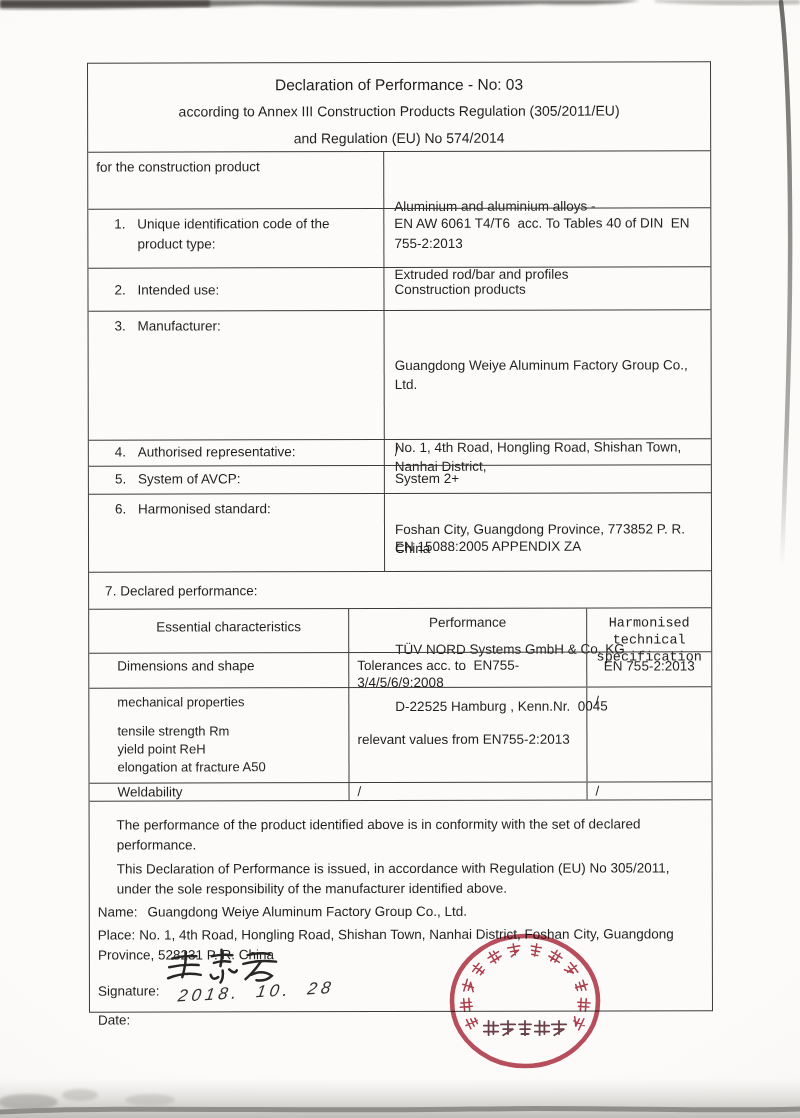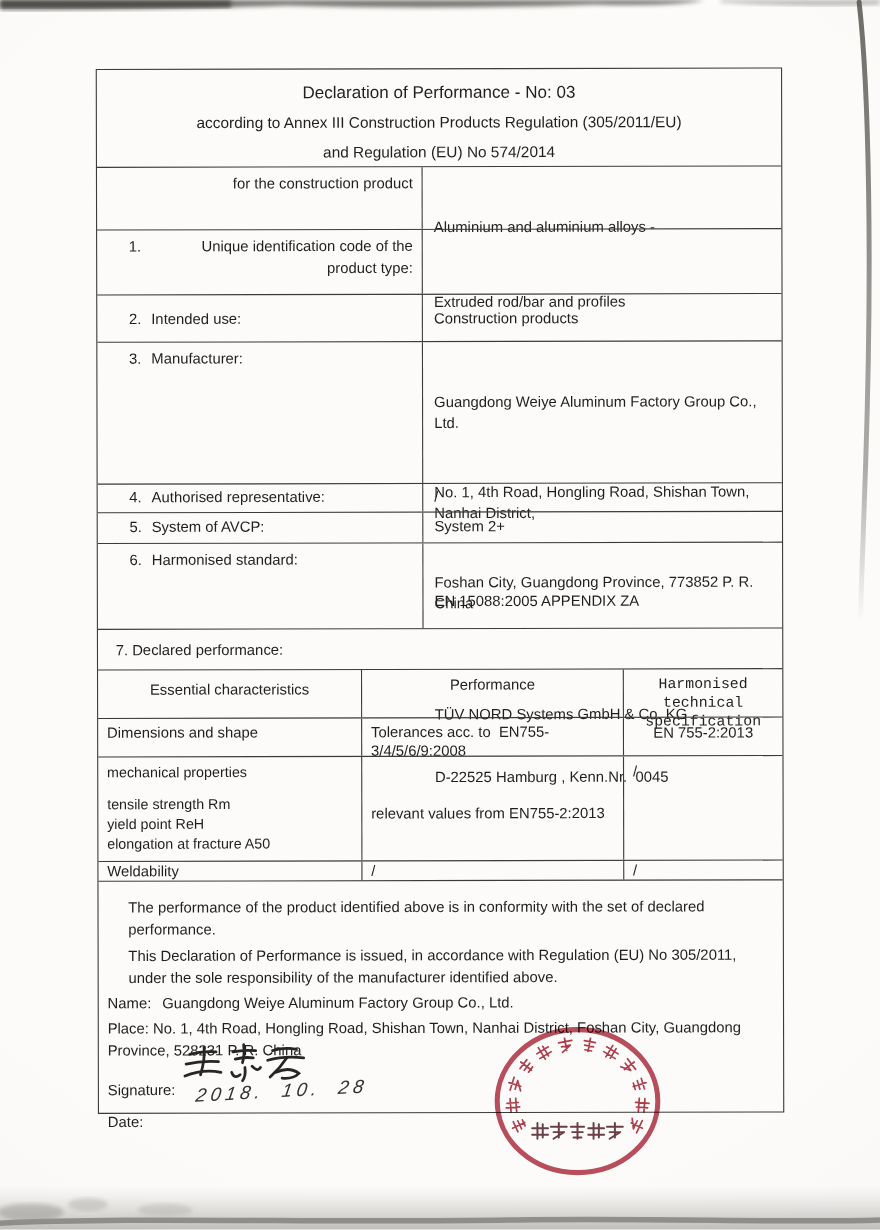--- a/index.html
+++ b/index.html
@@ -17,21 +17,21 @@
   
   .doc{
     position:absolute;left:88px;top:62px;width:624px;height:950px;
     box-sizing:border-box;border:1.6px solid #3c3b38;
     color:#1f1f1f;font-size:13.5px;line-height:20px;
     transform:rotate(-0.12deg);
     background:transparent;
   }
   .row{box-sizing:border-box;display:flex;border-top:1.5px solid #3c3b38;position:relative;}
   .row.first{border-top:none;}
-  .cl{box-sizing:border-box;width:296px;border-right:1.5px solid #3c3b38;padding:5px 8px 0 8px;text-align:right;}
+  .cl{box-sizing:border-box;width:296px;border-right:1.5px solid #3c3b38;padding:5px 8px 0 8px;}
   .cr{box-sizing:border-box;flex:1;padding:5px 10px 0 10px;white-space:pre-wrap;}
   .numlab{display:flex;gap:9px;padding-left:18px;}
   .numlab .no{flex:0 0 14px;}
 
   .h-title{height:88px;display:block;text-align:center;padding-top:9px;}
   .t1{font-size:15.5px;line-height:26px;}
   .t2{font-size:14px;line-height:27px;}
 
   .h-product{height:57px;}
   .h-r1{height:59px;}
@@ -44,21 +44,21 @@
   .h-r4 .cl,.h-r4 .cr{padding-top:2px;}
   .h-r5{height:28px;}
   .h-r5 .cl,.h-r5 .cr{padding-top:3px;}
   .h-r6{height:78px;}
   .h-r6 .cr{line-height:19px;}
   .nb-label{margin-top:29px;padding-left:18px;}
   .nb-block{margin-top:8px;}
   .h-r7{height:37px;display:block;padding:9px 0 0 16px;}
 
   .h-sub{height:44px;text-align:center;}
-  .c1{box-sizing:border-box;width:240px;border-right:1.5px solid #3c3b38;padding:4px 8px;}
+  .c1{box-sizing:border-box;width:240px;border-right:1.5px solid #3c3b38;padding:4px 8px;margin-left:20px;}
   .c2{box-sizing:border-box;width:238px;border-right:1.5px solid #3c3b38;padding:4px 8px;white-space:pre-wrap;}
   .c3{box-sizing:border-box;flex:1;padding:4px 8px;}
   .h-sub .c1{padding-top:8px;}
   .h-sub .c3{line-height:17px;padding-top:6px;font-family:Liberation Mono, monospace;}
   .h-dim{height:35px;line-height:17px;}
   .h-dim .c3{text-align:center;padding-top:5px;}
   .h-mech{height:95px;line-height:19px;}
   .h-mech .c1{font-size:13px;}
   .mech-subs{margin-top:11px;line-height:18px;}
   .mgrid{display:grid;grid-template-columns:140px 1fr;column-gap:4px;}
@@ -105,20 +105,21 @@
       </div>
     </div>
 
     <div class="row h-r1">
       <div class="cl">
         <div class="numlab">
           <span class="no">1.</span>
           <span>Unique identification code of the product type:</span>
         </div>
       </div>
+      <div class="cr">EN AW 6061 T4/T6  acc. To Tables 40 of DIN  EN 755-2:2013</div>
     </div>
 
     <div class="row h-r2">
       <div class="cl">
         <div class="numlab">
           <span class="no">2.</span>
           <span>Intended use:</span>
         </div>
       </div>
       <div class="cr">Construction products</div>

